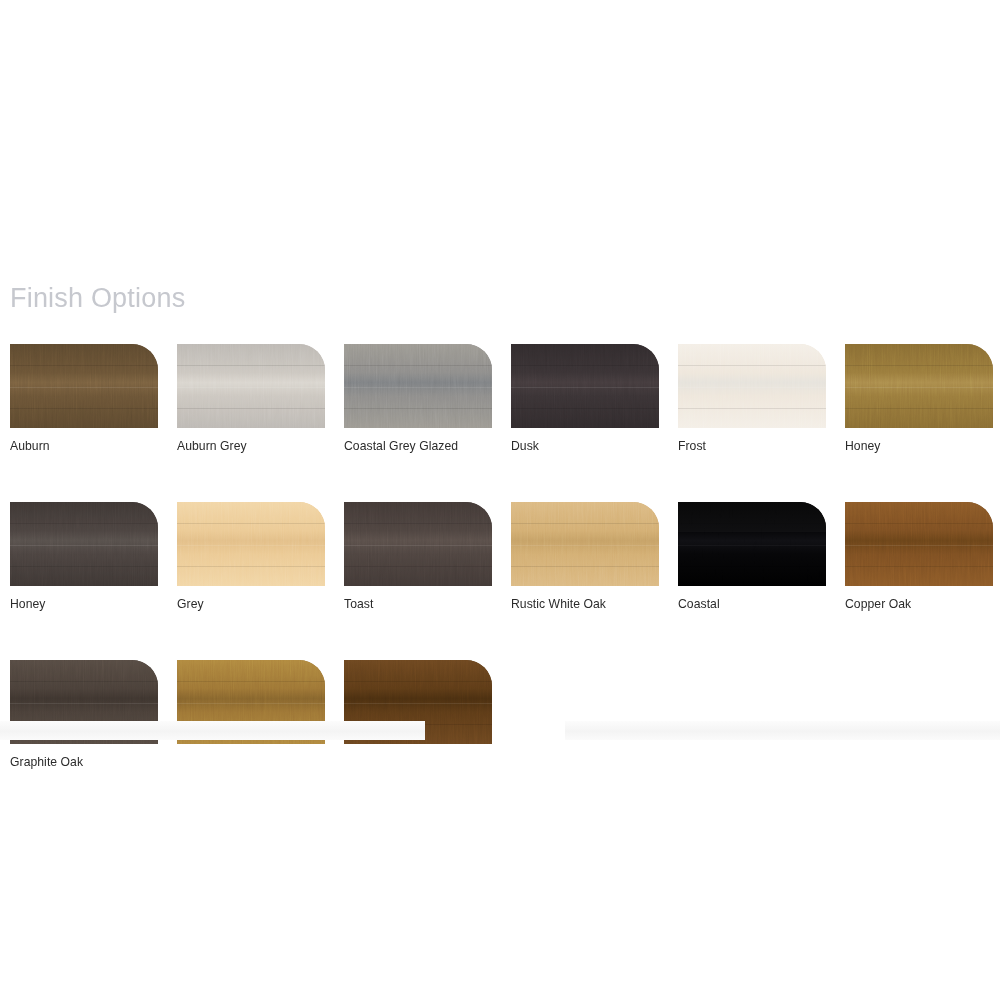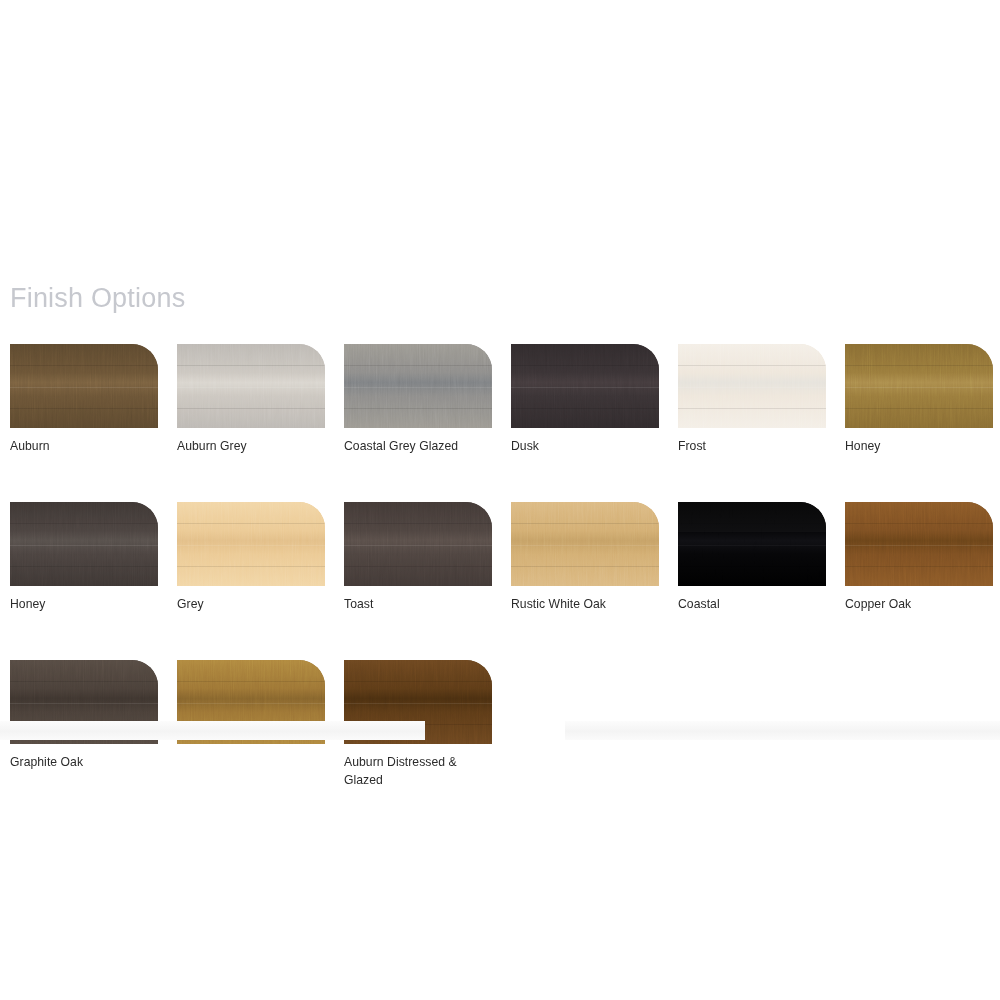--- a/index.html
+++ b/index.html
@@ -457,20 +457,19 @@
                 <feColorMatrix in="n" type="saturate" values="0"></feColorMatrix>
               </filter>
             </defs>
             <rect width="148" height="84" fill="url(#g14)"></rect>
             <rect width="148" height="84" filter="url(#f14)" opacity="0.17" style="mix-blend-mode:overlay"></rect>
             <rect x="0" y="21" width="148" height="1" fill="#000000" opacity="0.09"></rect>
             <rect x="0" y="43" width="148" height="1" fill="#ffffff" opacity="0.09"></rect>
             <rect x="0" y="64" width="148" height="1" fill="#000000" opacity="0.09"></rect>
           </svg>
         </div>
-        <div class="finish-label">Auburn Distressed &amp; Glazed</div>
       </div>
     </div>
 
   <div class="bottom-band left"></div>
   <div class="bottom-band right"></div>
 
 </div>
 
 </body></html>

